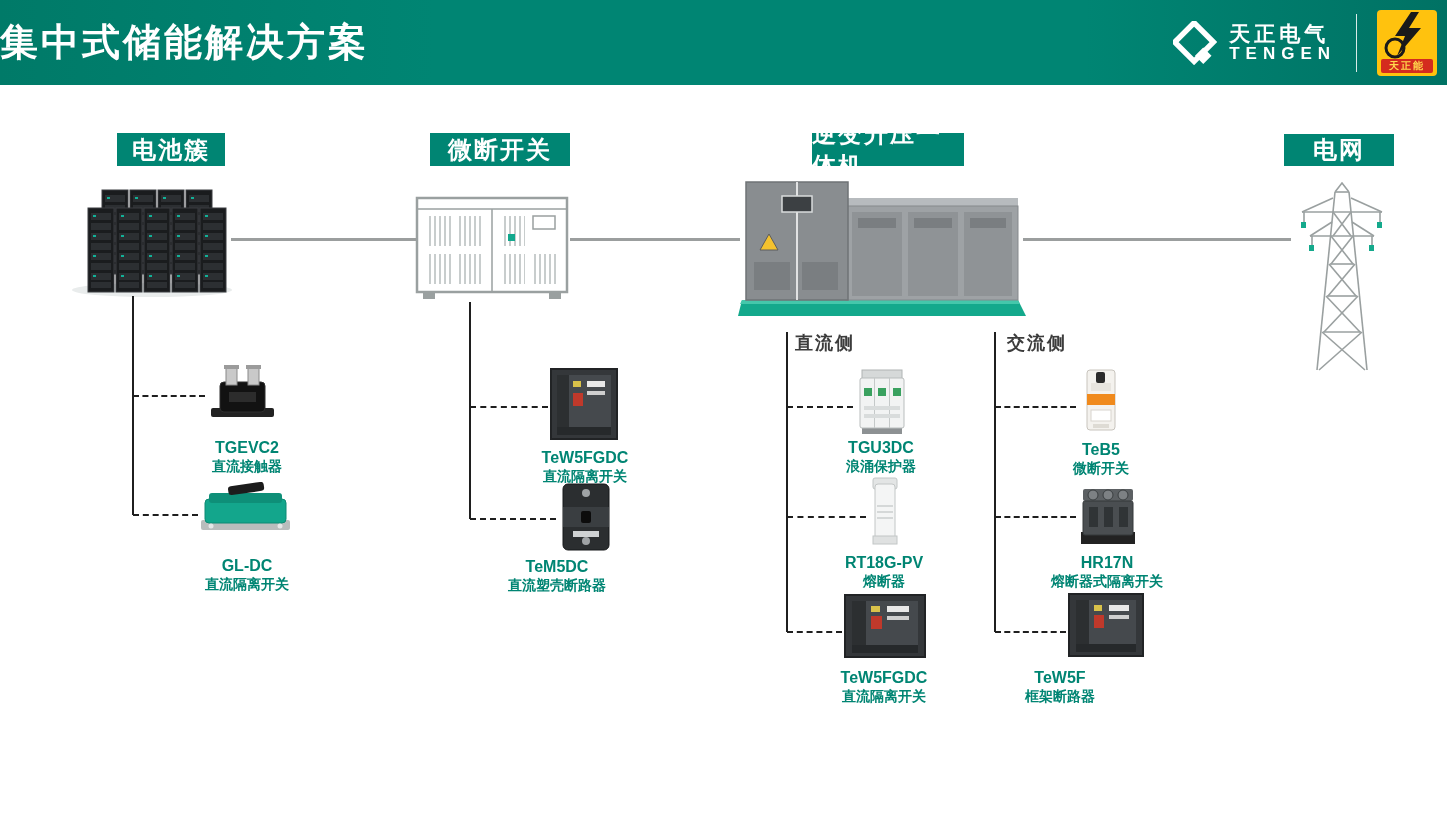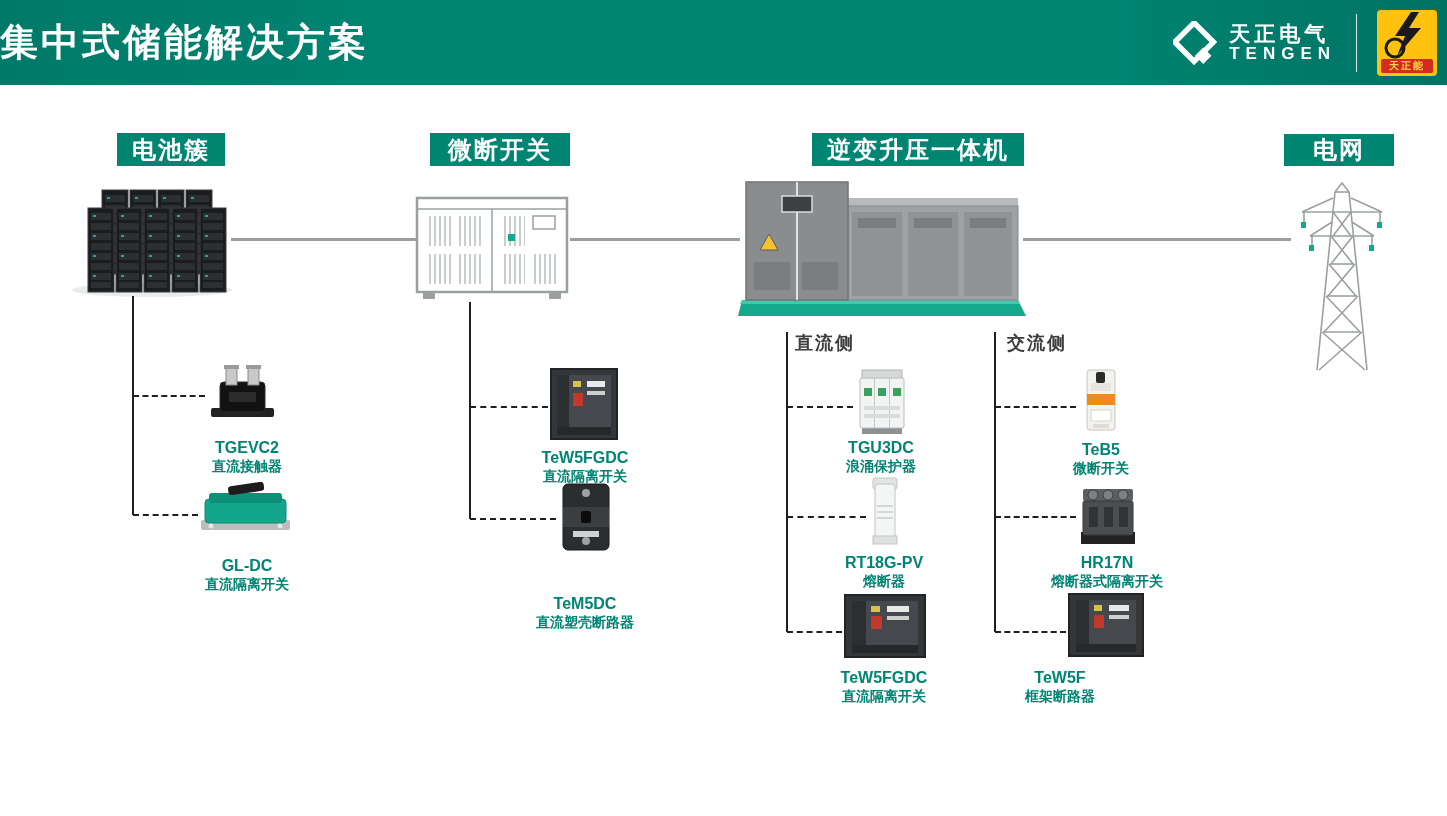--- a/index.html
+++ b/index.html
@@ -83,21 +83,21 @@
           <path d="M34 2 L18 26 L28 26 L20 46 L44 18 L32 18 L42 2 Z" fill="#1a1a1a"></path>
           <circle cx="18" cy="38" r="9" fill="none" stroke="#1a1a1a" stroke-width="3"></circle>
         </svg>
         <div class="mascot-ribbon">天正能</div>
       </div>
     </div>
   </header>
 
   <div class="chip" style="left:117px;top:133px;width:108px;height:33px;">电池簇</div>
   <div class="chip" style="left:430px;top:133px;width:140px;height:33px;">微断开关</div>
-  <div class="chip" style="left:812px;top:133px;width:212px;height:33px;">逆变升压一体机</div>
+  <div class="chip" style="left:812px;top:133px;width:152px;height:33px;">逆变升压一体机</div>
   <div class="chip" style="left:1284px;top:134px;width:110px;height:32px;">电网</div>
 
   <svg class="abs" style="left:68px;top:186px;" width="168" height="112" viewBox="0 0 168 112">
     <defs>
       <g id="rack">
         <rect width="26" height="84" fill="#1a1c1e" stroke="#3a3d40" stroke-width="1"></rect>
         <g fill="#2c2f32">
           <rect x="3" y="5" width="20" height="7"></rect>
             <rect x="3" y="15" width="20" height="7"></rect>
           <rect x="3" y="25" width="20" height="7"></rect>
@@ -339,21 +339,21 @@
   </div>
   <div class="plabel" style="left:157px;top:556px;width:180px;">
     <div class="pname">GL-DC</div>
     <div class="pdesc">直流隔离开关</div>
   </div>
 
   <div class="plabel" style="left:495px;top:448px;width:180px;">
     <div class="pname">TeW5FGDC</div>
     <div class="pdesc">直流隔离开关</div>
   </div>
-  <div class="plabel" style="left:495px;top:557px;width:180px;margin-top:37px;">
+  <div class="plabel" style="left:467px;top:557px;width:180px;">
     <div class="pname">TeM5DC</div>
     <div class="pdesc">直流塑壳断路器</div>
   </div>
 
   <div class="plabel" style="left:791px;top:438px;width:180px;">
     <div class="pname">TGU3DC</div>
     <div class="pdesc">浪涌保护器</div>
   </div>
   <div class="plabel" style="left:794px;top:553px;width:180px;">
     <div class="pname">RT18G-PV</div>

